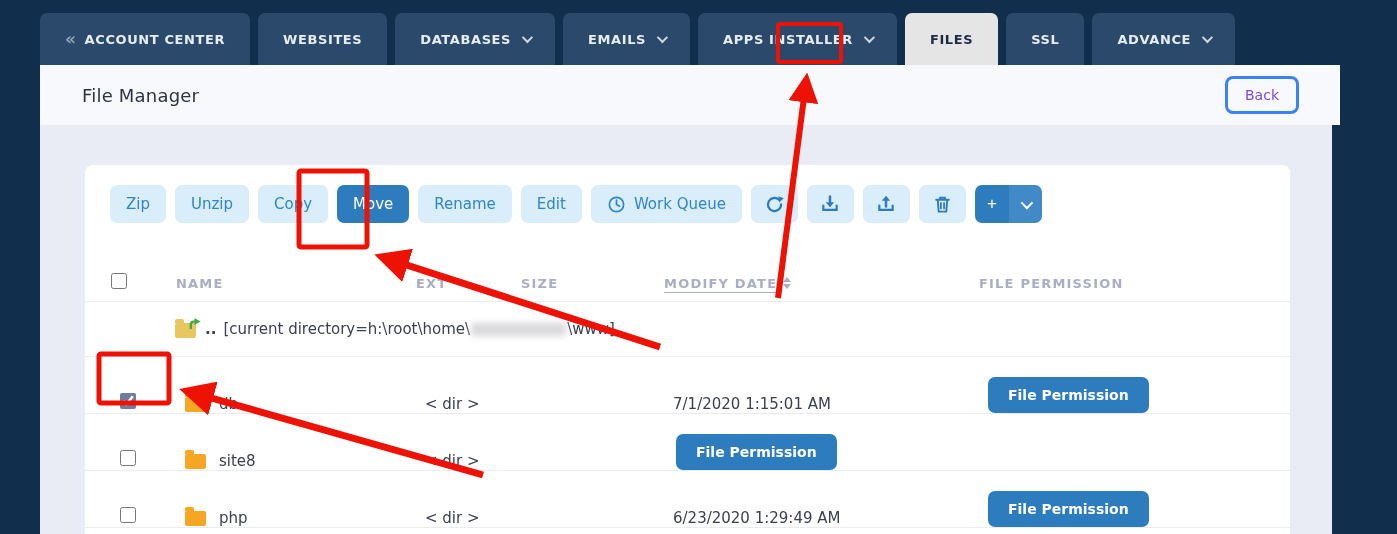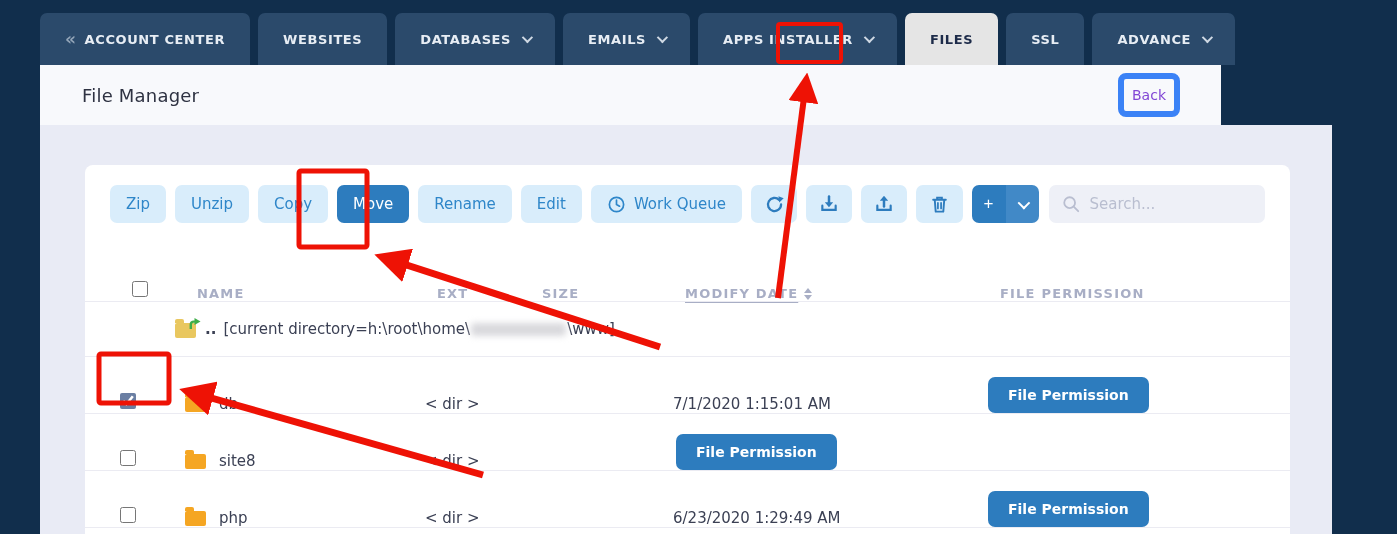--- a/index.html
+++ b/index.html
@@ -25,28 +25,28 @@
   }
   .tab.active { background:#e5e5e5; color:#1d2b49; }
   .chevrons-left { color:#93a5b8; font-size:17px; font-weight:700; margin-right:-1px; }
   .chev-down {
     width:8px; height:8px; border-right:2.5px solid #cfd9e4; border-bottom:2.5px solid #cfd9e4;
     transform: rotate(45deg) translateY(-2px); display:inline-block; margin-left:2px;
   }
 
   
   .header-bar {
-    position:absolute; left:40px; top:65px; width:1181px; height:60px;
+    position:absolute; left:40px; top:65px; width:1300px; height:60px;
     background:#f8f9fc; display:flex; align-items:center;
   }
   .page-title { margin-left:42px; font-size:18px; color:#2e3242; font-weight:500; letter-spacing:.2px; }
   .back-btn {
     margin-left:auto; margin-right:41px;
-    border:6px solid #3b82f6; color:#8247d5; background:transparent;
-    font-size:14px; border-radius:8px; padding:8px 8px; cursor:pointer;
+    border:3px solid #3b82f6; color:#8247d5; background:transparent;
+    font-size:14px; border-radius:8px; padding:8px 17px; cursor:pointer;
     font-family:inherit;
   }
 
   
   .content {
     position:absolute; left:40px; top:125px; width:1292px; height:409px;
     background:#e9ebf5;
   }
   .card {
     position:absolute; left:45px; top:40px; width:1205px; height:369px;
@@ -79,22 +79,22 @@
     display:flex; align-items:center; padding:0 13px; gap:10px;
   }
   .search input {
     border:none; background:transparent; outline:none; width:100%;
     font-size:15px; color:#5a5f73; font-family:inherit;
   }
   .search input::placeholder { color:#b9bed0; }
 
   
   .thead {
-    display:flex; align-items:flex-end; height:37px; margin-top:42px;
-    padding-left:47px; border-bottom:1px solid #ebebf2;
+    display:flex; align-items:center; height:37px; margin-top:42px;
+    padding-left:26px; border-bottom:1px solid #ebebf2;
   }
   .hcell { font-size:13px; font-weight:700; letter-spacing:1.2px; color:#a8aec5; }
   .col-check { width:65px; }
   .col-name  { width:240px; display:flex; align-items:center; gap:13px; }
   .col-ext   { width:105px; }
   .col-size  { width:143px; }
   .col-modify{ width:312px; }
   .col-perm  { flex:1; }
   .sortable { cursor:pointer; display:inline-flex; align-items:center; gap:6px; }
   .sortable .lbl { text-decoration:underline; text-underline-offset:4px; }
@@ -233,29 +233,20 @@
               <path d="M10 10 v7 M14 10 v7" stroke="#2d7cbe" stroke-width="2.2" stroke-linecap="round"></path>
             </svg>
         </span>
       </button>
       <div class="split">
         <button class="split-plus">+</button>
         <button class="split-chev">
             <i></i>
           </button>
       </div>
-      <div class="search">
-        <span style="display:flex">
-          <svg width="18" height="18" viewBox="0 0 20 20">
-              <circle cx="8.5" cy="8.5" r="6" fill="none" stroke="#b9bed0" stroke-width="2"></circle>
-              <path d="M13 13 L18 18" stroke="#b9bed0" stroke-width="2" stroke-linecap="round"></path>
-            </svg>
-        </span>
-        <input type="text" placeholder="Search..." style="">
-      </div>
     </div>
 
     <div class="thead">
       <div class="col-check"><input type="checkbox" class="cb" style=""></div>
       <div class="col-name hcell">NAME</div>
       <div class="col-ext hcell">EXT</div>
       <div class="col-size hcell">SIZE</div>
       <div class="col-modify hcell">
         <span class="sortable">
           <span class="lbl">MODIFY DATE</span>

